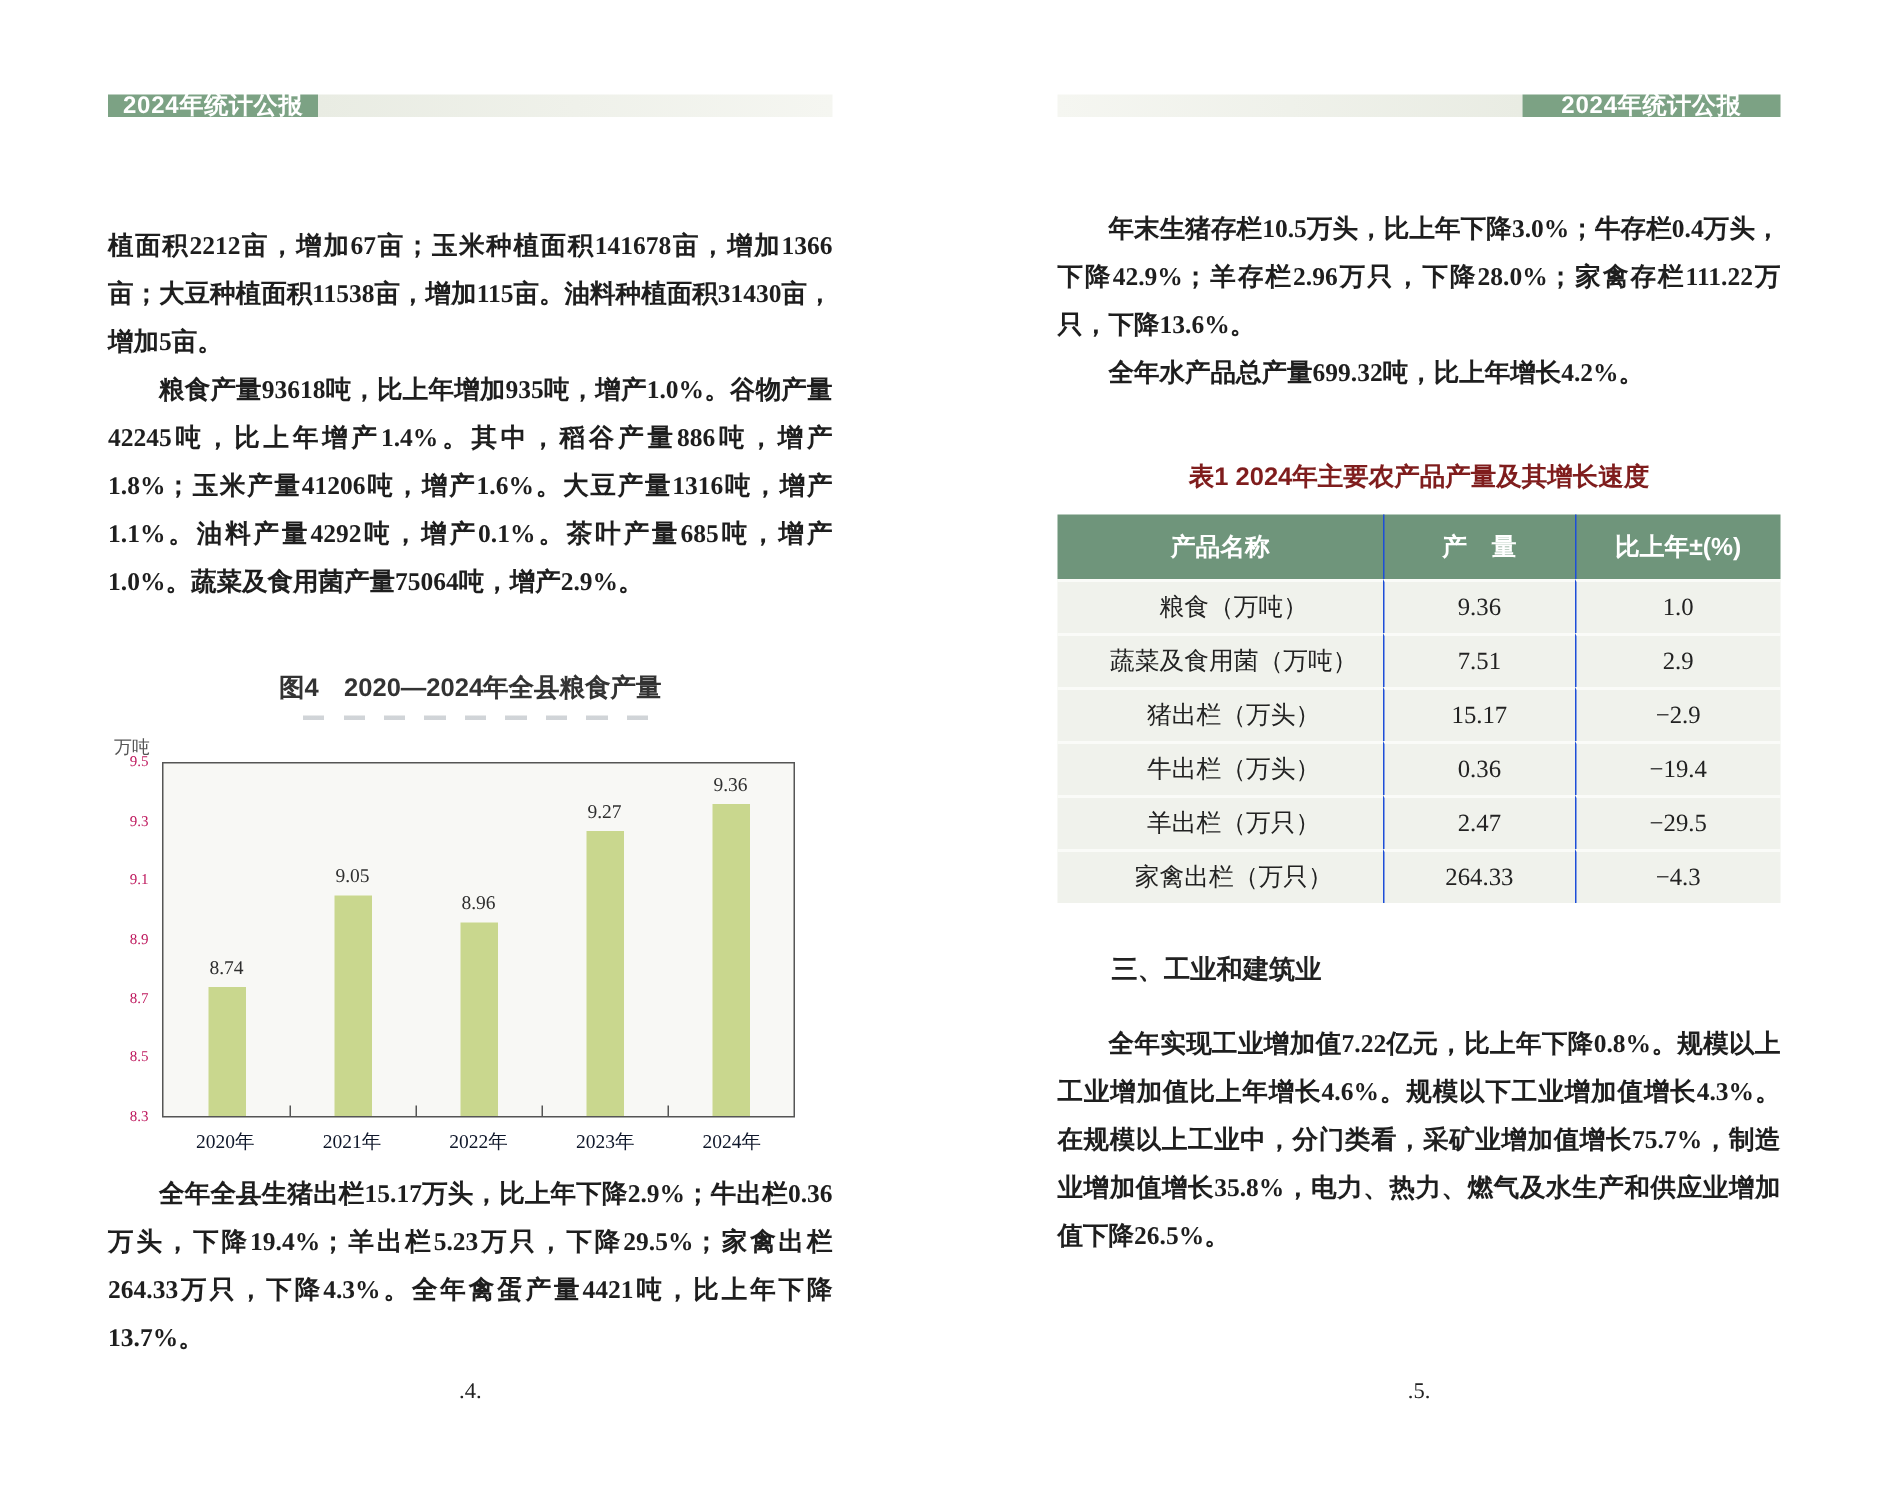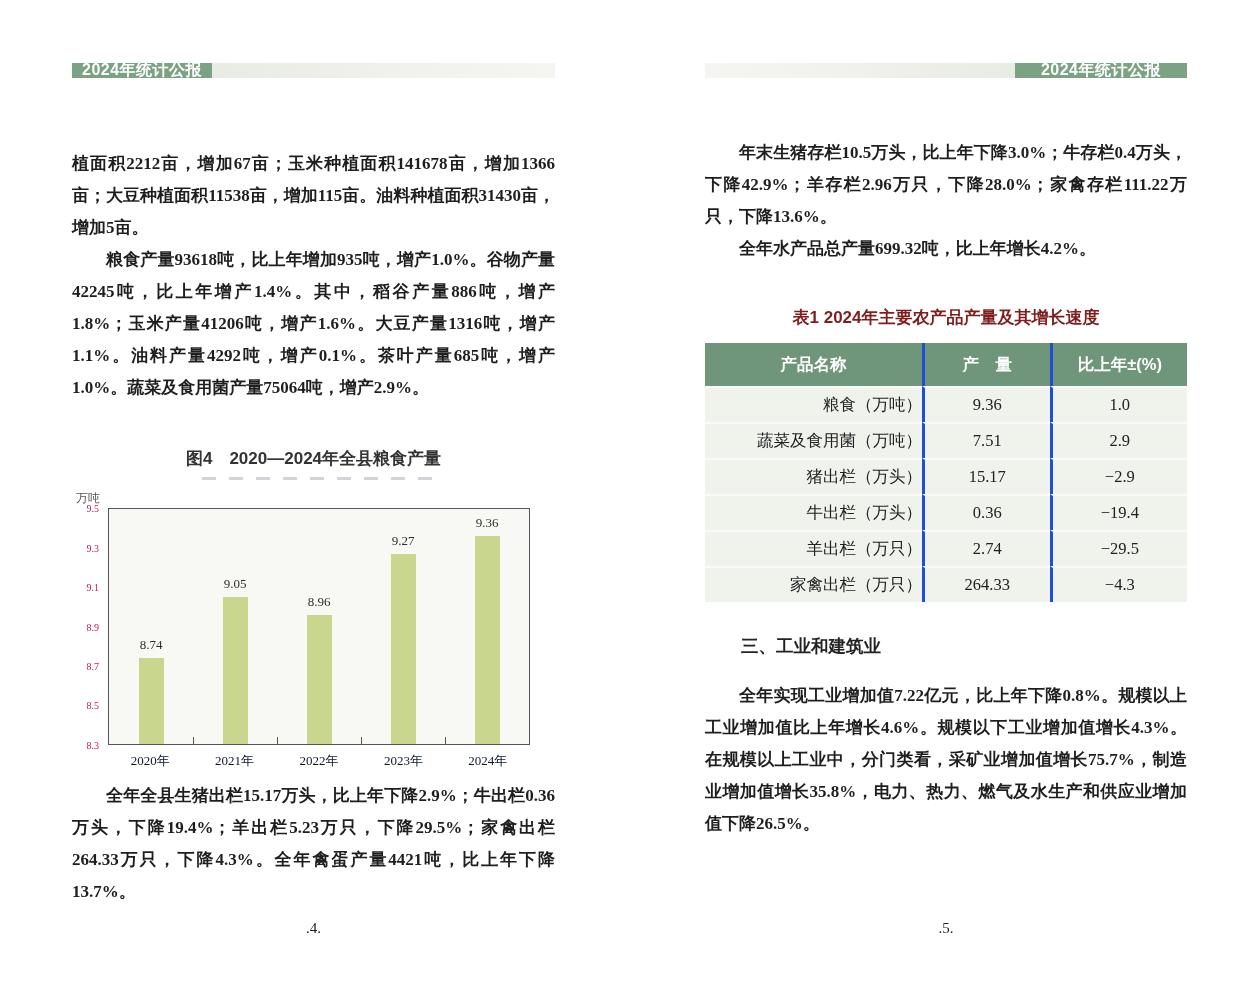--- a/index.html
+++ b/index.html
@@ -71,27 +71,27 @@
     font-family:"Liberation Sans","DejaVu Sans",sans-serif;font-weight:bold;
     font-size:17px;color:#7f1d1d;
   }
   .data-table{position:absolute;left:0;top:343px;width:482px;border-collapse:separate;border-spacing:0;table-layout:fixed;}
   .data-table th{
     background:var(--table-header-green);color:#ffffff;
     font-family:"Liberation Sans","DejaVu Sans",sans-serif;font-weight:bold;
     font-size:16.5px;height:43px;text-align:center;
   }
   .data-table th.c0{width:45%;} .data-table th.c1{width:26.5%;} .data-table th.c2{width:28.5%;}
-  .data-table th+th,.data-table td+td{border-left:3px solid #1d4ed8;}
+  .data-table th+th,.data-table td+td{border-left:1px solid #1d4ed8;}
   .data-table td{
     background:var(--table-row-bg);font-size:16.5px;color:#222222;
     height:36px;text-align:center;border-top:2px solid #fafbf8;
   }
   .data-table td.name{
-    text-align:right;padding-left:18px;
+    text-align:center;padding-left:18px;
     font-family:"Liberation Sans","DejaVu Sans",sans-serif;font-weight:normal;
   }
 
   .section-heading{
     position:absolute;left:0;right:0;top:634px;padding-left:36px;
     font-family:"Liberation Sans","DejaVu Sans",sans-serif;font-weight:bold;
     font-size:17.5px;color:#222222;
   }
   .page-num{position:absolute;left:0;right:0;top:920px;text-align:center;font-size:15px;color:#222222;}
 </style>
@@ -205,21 +205,21 @@
         <td>15.17</td>
         <td>−2.9</td>
       </tr>
       <tr>
         <td class="name">牛出栏（万头）</td>
         <td>0.36</td>
         <td>−19.4</td>
       </tr>
       <tr>
         <td class="name">羊出栏（万只）</td>
-        <td>2.74</td>
+        <td>2.47</td>
         <td>−29.5</td>
       </tr>
       <tr>
         <td class="name">家禽出栏（万只）</td>
         <td>264.33</td>
         <td>−4.3</td>
       </tr>
     </tbody>
   </table>
 

